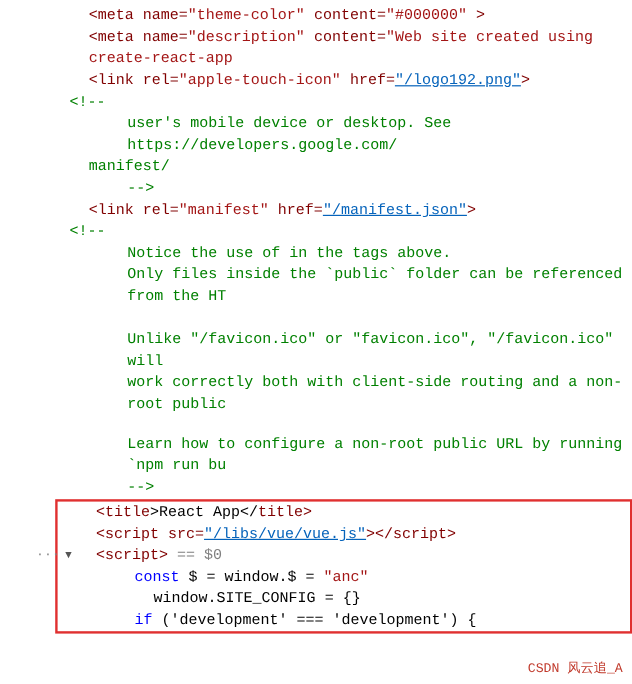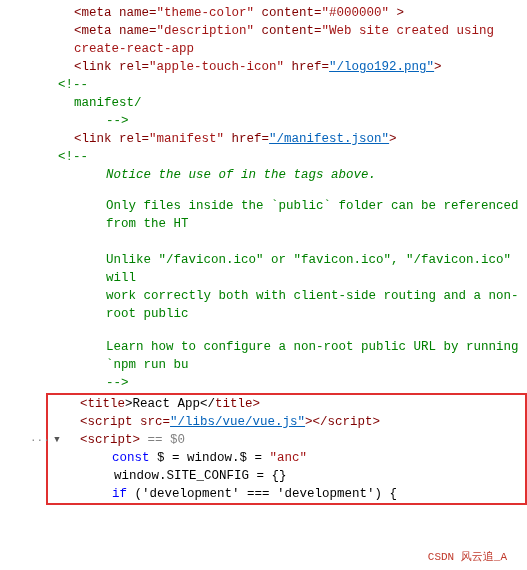--- a/index.html
+++ b/index.html
@@ -56,21 +56,21 @@
     .c-comment { color: #008000; }
     .c-tag { color: #800000; }
     .c-string { color: #a31515; }
     .c-keyword { color: #0000ff; }
     .c-plain { color: #000000; }
 
     
     .watermark {
       position: absolute;
       bottom: 6px;
-      right: 20px;
+      right: 8px;
       color: #c0392b;
       font-size: 11px;
       font-family: 'Courier New', Courier, monospace;
     }
   </style>
 </head>
 <body>
 
 <div class="editor-area">
   <div class="line-container" id="code-container">
@@ -90,43 +90,48 @@
         <span style="padding-left: 16px; display: inline; font-family: &quot;Courier New&quot;, Courier, monospace; font-size: 12.5px; line-height: 18px;"><span class="c-tag">&lt;</span><span class="c-tag">link rel=</span><span class="c-string">"apple-touch-icon"</span><span class="c-tag"> href=</span><span class="c-link" style="cursor: pointer;">"/logo192.png"</span><span class="c-tag">&gt;</span></span>
       </div>
       <div style="display: flex; align-items: flex-start; min-height: 18px;">
         <span style="min-width: 44px; display: inline-block;"></span>
         <span style="min-width: 14px; display: inline-flex; align-items: center; justify-content: center; color: rgb(85, 85, 85); font-size: 9px;"></span>
         <span style="padding-left: 0px; display: inline; font-family: &quot;Courier New&quot;, Courier, monospace; font-size: 12.5px; line-height: 18px;"><span class="c-comment">&lt;!--</span></span>
       </div>
       <div style="display: flex; align-items: flex-start; min-height: 18px;">
         <span style="min-width: 44px; display: inline-block;"></span>
         <span style="min-width: 14px; display: inline-flex; align-items: center; justify-content: center; color: rgb(85, 85, 85); font-size: 9px;"></span>
+        <span style="padding-left: 48px; display: inline; font-family: &quot;Courier New&quot;, Courier, monospace; font-size: 12.5px; line-height: 18px;"><span class="c-comment">user's mobile device or desktop. See https://developers.google.com/</span></span>
+      </div>
+      <div style="display: flex; align-items: flex-start; min-height: 18px;">
+        <span style="min-width: 44px; display: inline-block;"></span>
+        <span style="min-width: 14px; display: inline-flex; align-items: center; justify-content: center; color: rgb(85, 85, 85); font-size: 9px;"></span>
         <span style="padding-left: 16px; display: inline; font-family: &quot;Courier New&quot;, Courier, monospace; font-size: 12.5px; line-height: 18px;"><span class="c-comment">manifest/</span></span>
       </div>
       <div style="display: flex; align-items: flex-start; min-height: 18px;">
         <span style="min-width: 44px; display: inline-block;"></span>
         <span style="min-width: 14px; display: inline-flex; align-items: center; justify-content: center; color: rgb(85, 85, 85); font-size: 9px;"></span>
         <span style="padding-left: 48px; display: inline; font-family: &quot;Courier New&quot;, Courier, monospace; font-size: 12.5px; line-height: 18px;"><span class="c-comment">--&gt;</span></span>
       </div>
       <div style="display: flex; align-items: flex-start; min-height: 18px;">
         <span style="min-width: 44px; display: inline-block;"></span>
         <span style="min-width: 14px; display: inline-flex; align-items: center; justify-content: center; color: rgb(85, 85, 85); font-size: 9px;"></span>
         <span style="padding-left: 16px; display: inline; font-family: &quot;Courier New&quot;, Courier, monospace; font-size: 12.5px; line-height: 18px;"><span class="c-tag">&lt;</span><span class="c-tag">link rel=</span><span class="c-string">"manifest"</span><span class="c-tag"> href=</span><span class="c-link" style="cursor: pointer;">"/manifest.json"</span><span class="c-tag">&gt;</span></span>
       </div>
       <div style="display: flex; align-items: flex-start; min-height: 18px;">
         <span style="min-width: 44px; display: inline-block;"></span>
         <span style="min-width: 14px; display: inline-flex; align-items: center; justify-content: center; color: rgb(85, 85, 85); font-size: 9px;"></span>
         <span style="padding-left: 0px; display: inline; font-family: &quot;Courier New&quot;, Courier, monospace; font-size: 12.5px; line-height: 18px;"><span class="c-comment">&lt;!--</span></span>
       </div>
-      <div style="display: flex; align-items: flex-end; min-height: 18px; font-style: italic;">
+      <div style="display: flex; align-items: flex-end; min-height: 18px;">
         <span style="min-width: 44px; display: inline-block;"></span>
         <span style="min-width: 14px; display: inline-flex; align-items: center; justify-content: center; color: rgb(85, 85, 85); font-size: 9px;"></span>
         <span style="padding-left: 48px; display: inline; font-family: &quot;Courier New&quot;, Courier, monospace; font-size: 12.5px; line-height: 18px;"><span class="c-comment">Notice the use of  in the tags above.</span></span>
       </div>
-      <div style="display: flex; align-items: center; min-height: 18px; margin-top: 13px;">
+      <div style="display: flex; align-items: center; min-height: 18px;">
         <span style="min-width: 44px; display: inline-block;"></span>
         <span style="min-width: 14px; display: inline-flex; align-items: center; justify-content: center; color: rgb(85, 85, 85); font-size: 9px;"></span>
         <span style="padding-left: 48px; display: inline; font-family: &quot;Courier New&quot;, Courier, monospace; font-size: 12.5px; line-height: 18px;"><span class="c-comment">Only files inside the `public` folder can be referenced from the HT</span></span>
       </div>
       <div style="display: flex; align-items: flex-start; min-height: 18px;">
         <span style="min-width: 44px; display: inline-block;"></span>
         <span style="min-width: 14px; display: inline-flex; align-items: center; justify-content: center; color: rgb(85, 85, 85); font-size: 9px;"></span>
         <span style="padding-left: 0px; display: inline; font-family: &quot;Courier New&quot;, Courier, monospace; font-size: 12.5px; line-height: 18px;"></span>
       </div>
       <div style="display: flex; align-items: flex-start; min-height: 18px;">
@@ -147,18 +152,18 @@
       <div style="display: flex; align-items: flex-start; min-height: 18px;">
         <span style="min-width: 44px; display: inline-block;"></span>
         <span style="min-width: 14px; display: inline-flex; align-items: center; justify-content: center; color: rgb(85, 85, 85); font-size: 9px;"></span>
         <span style="padding-left: 48px; display: inline; font-family: &quot;Courier New&quot;, Courier, monospace; font-size: 12.5px; line-height: 18px;"><span class="c-comment">--&gt;</span></span>
       </div>
       <div style="position: relative; border: 2px solid rgb(224, 48, 48); margin: 1px 0px 1px 46px; background: rgb(255, 255, 255);">
         <div class="code-line" style="padding-left: 2px;"><span class="arrow-gutter" style="min-width: 14px; display: inline-flex; align-items: center; justify-content: center; color: rgb(85, 85, 85); font-size: 9px; margin-left: 0px;"></span><span style="padding-left: 16px; display: inline;"><span class="c-tag">&lt;</span><span class="c-tag">title</span><span class="c-plain">&gt;React App&lt;/</span><span class="c-tag">title</span><span class="c-tag">&gt;</span></span></div>
         <div class="code-line" style="padding-left: 2px;"><span class="arrow-gutter" style="min-width: 14px; display: inline-flex; align-items: center; justify-content: center; color: rgb(85, 85, 85); font-size: 9px; margin-left: 0px;"></span><span style="padding-left: 16px; display: inline;"><span class="c-tag">&lt;</span><span class="c-tag">script src=</span><span class="c-link" style="cursor: pointer;">"/libs/vue/vue.js"</span><span class="c-tag">&gt;&lt;/</span><span class="c-tag">script</span><span class="c-tag">&gt;</span></span></div>
         <div class="code-line" style="padding-left: 2px;"><span style="position: absolute; left: -18px; color: rgb(136, 136, 136); font-size: 11px;">···</span><span class="arrow-gutter" style="min-width: 14px; display: inline-flex; align-items: center; justify-content: center; color: rgb(85, 85, 85); font-size: 9px; margin-left: 0px; cursor: pointer;">▼</span><span style="padding-left: 16px; display: inline;"><span class="c-tag">&lt;</span><span class="c-tag">script</span><span class="c-tag">&gt;</span><span class="c-gray"> == $0</span></span></div>
         <div class="code-line" style="padding-left: 2px;"><span class="arrow-gutter" style="min-width: 14px; display: inline-flex; align-items: center; justify-content: center; color: rgb(85, 85, 85); font-size: 9px; margin-left: 0px;"></span><span style="padding-left: 48px; display: inline;"><span class="c-keyword">const </span><span class="c-plain">$ = window.$ = </span><span class="c-string">"anc"</span></span></div>
-        <div class="code-line" style="padding-left: 4px;"><span class="arrow-gutter" style="min-width: 14px; display: inline-flex; align-items: center; justify-content: center; color: rgb(85, 85, 85); font-size: 9px; margin-left: 0px;"></span><span style="padding-left: 48px; display: inline;"><span class="c-plain">window.SITE_CONFIG = {}</span></span></div>
+        <div class="code-line" style="padding-left: 18px;"><span class="arrow-gutter" style="min-width: 14px; display: inline-flex; align-items: center; justify-content: center; color: rgb(85, 85, 85); font-size: 9px; margin-left: 0px;"></span><span style="padding-left: 48px; display: inline;"><span class="c-plain">window.SITE_CONFIG = {}</span></span></div>
         <div class="code-line" style="padding-left: 2px;"><span class="arrow-gutter" style="min-width: 14px; display: inline-flex; align-items: center; justify-content: center; color: rgb(85, 85, 85); font-size: 9px; margin-left: 0px;"></span><span style="padding-left: 48px; display: inline;"><span class="c-keyword">if </span><span class="c-plain">('development' === 'development') {</span></span></div>
       </div>
     </div>
   <div class="watermark">CSDN 风云追_A</div>
 </div>
 
 </body></html>

